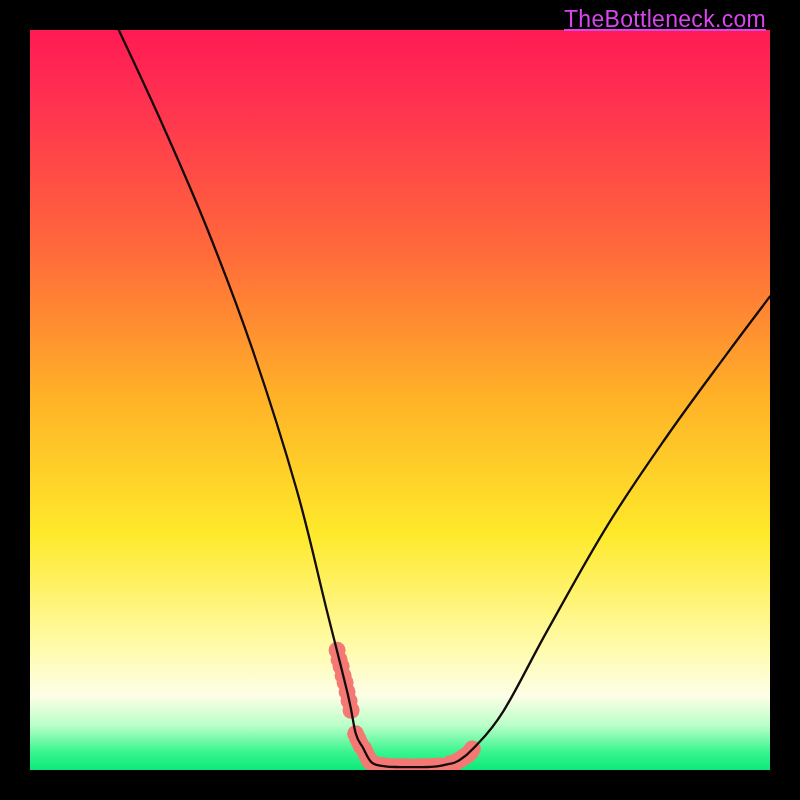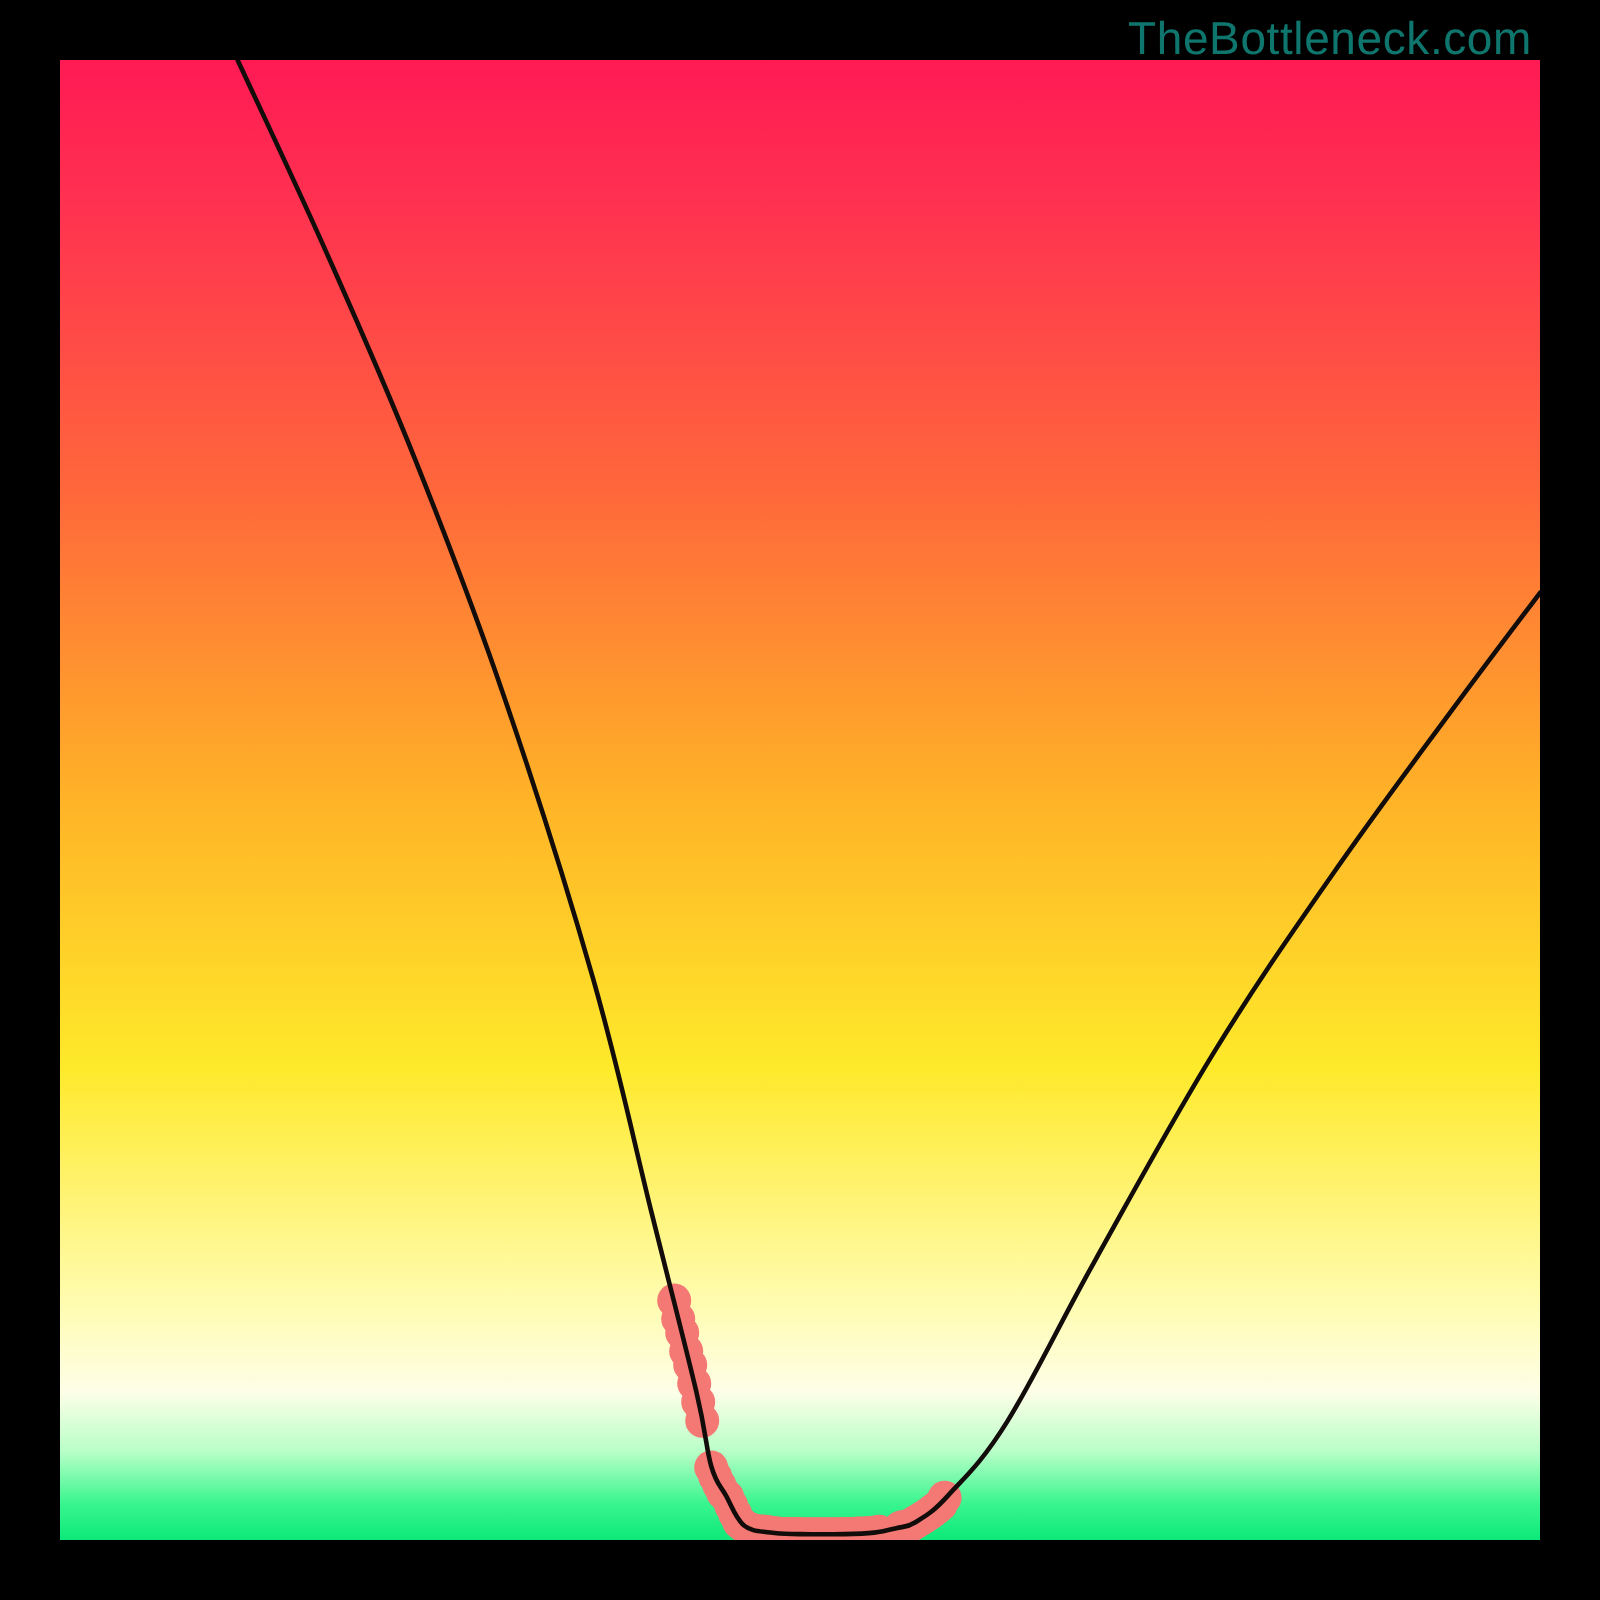--- a/index.html
+++ b/index.html
@@ -22,25 +22,26 @@
     left: 30px;
     top: 30px;
     width: 740px;
     height: 740px;
     overflow: hidden;
   }
   .watermark {
     position: absolute;
     top: 6px;
     right: 34px;
-    color: #0f766e;
+    color: #d946ef;
     font-size: 23px;
     font-weight: 500;
     letter-spacing: 0.3px;
     z-index: 3;
+    text-decoration: underline;
   }
   svg {
     display: block;
   }
 </style>
 </head>
 <body>
 
 <div class="frame">
 

